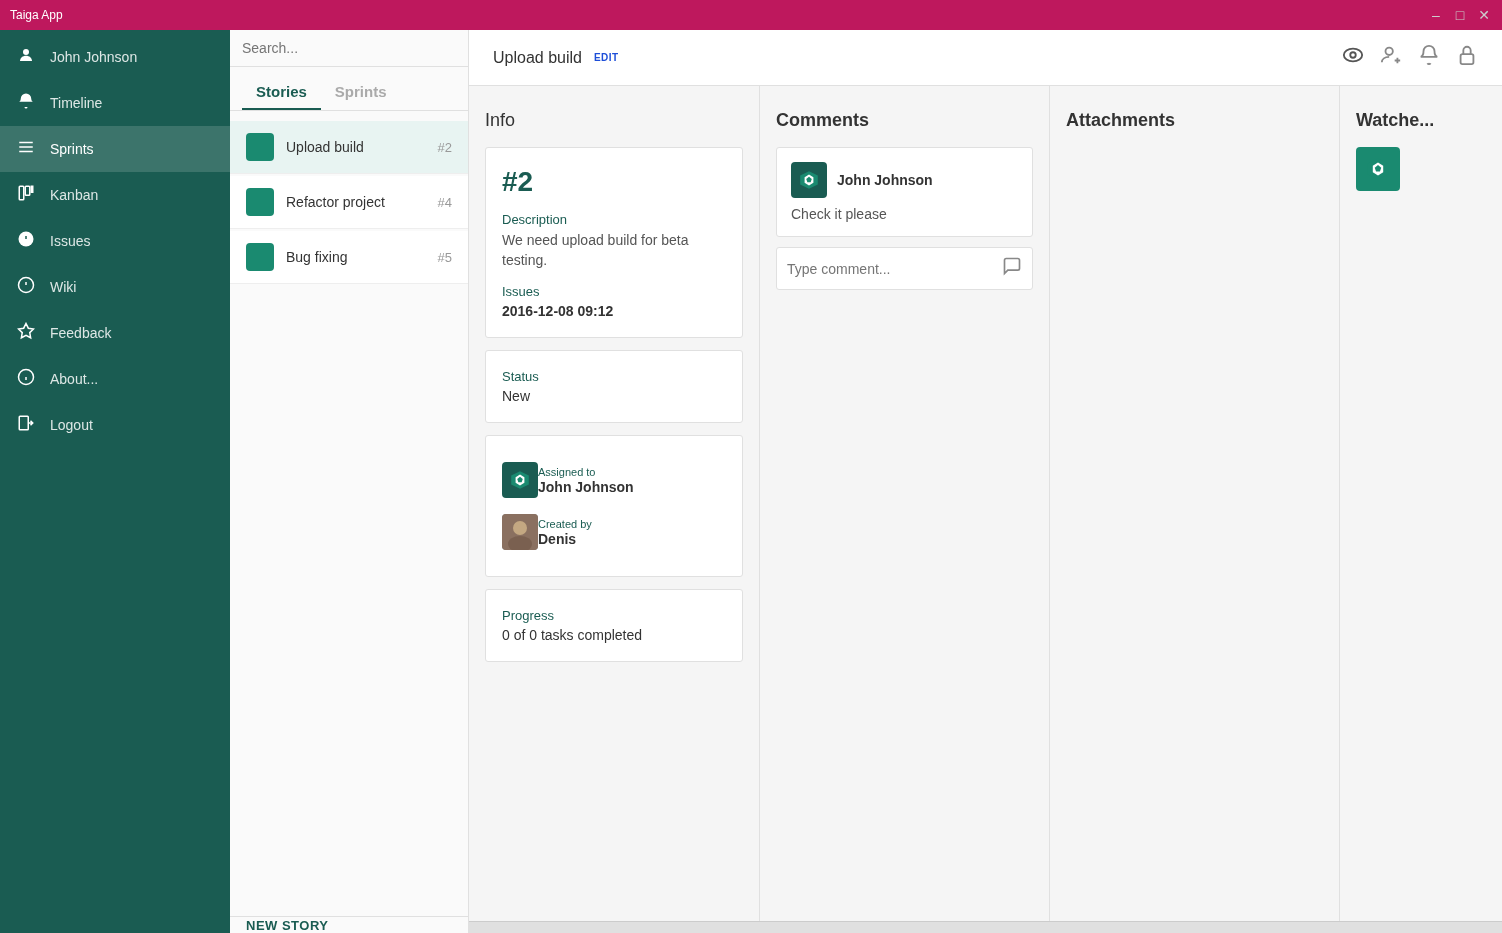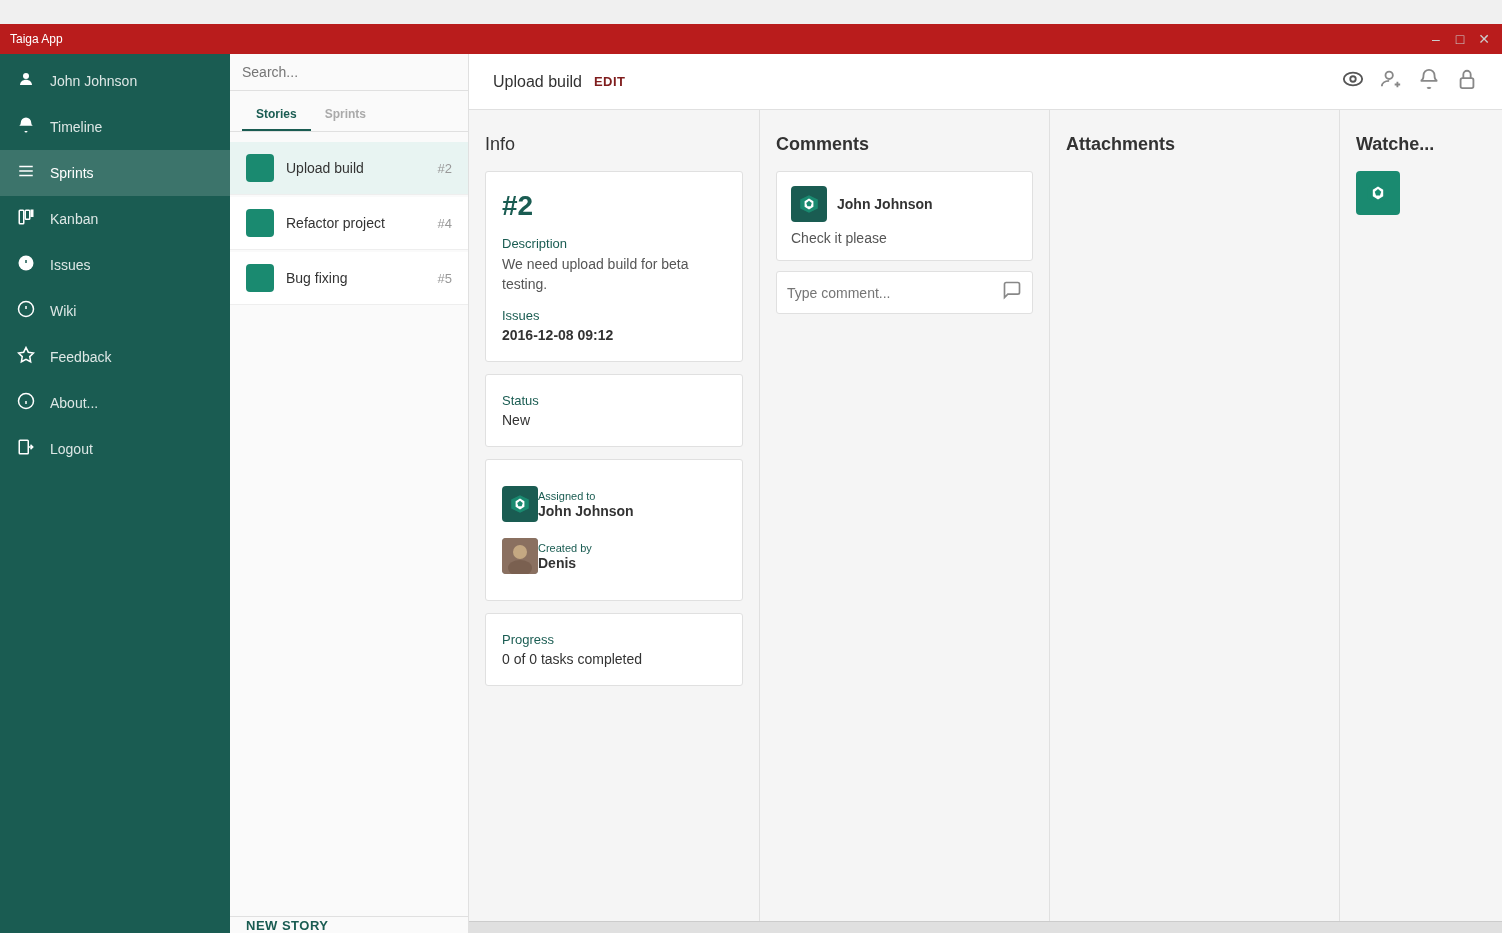--- a/index.html
+++ b/index.html
@@ -1,27 +1,26 @@
 <!DOCTYPE html>
 <html><head>
   <meta charset="utf-8">
   <style>
     * { box-sizing: border-box; margin: 0; padding: 0; }
     body { font-family: 'Segoe UI', Arial, sans-serif; font-size: 14px; background: #f0f0f0; display: flex; flex-direction: column; height: 933px; width: 1502px; overflow: hidden; }
 
     
     .titlebar {
-      background: #b91c1c;
+      background: #be185d;
       height: 30px;
       display: flex;
       align-items: center;
       justify-content: space-between;
       padding: 0 10px;
       flex-shrink: 0;
-      margin-top: 24px;
     }
     .titlebar-title { color: #fff; font-size: 12px; }
     .titlebar-controls { display: flex; gap: 8px; }
     .titlebar-btn {
       width: 16px; height: 16px;
       background: none; border: none;
       color: #ccc; cursor: pointer;
       font-size: 14px; line-height: 1;
       display: flex; align-items: center; justify-content: center;
     }
@@ -79,21 +78,21 @@
       outline: none;
     }
     .stories-tabs {
       display: flex;
       padding: 8px 12px 0;
       border-bottom: 1px solid #e0e0e0;
     }
     .stories-tab {
       padding: 8px 14px;
       cursor: pointer;
-      font-size: 12px;
+      font-size: 15px;
       font-weight: 600;
       color: #333;
       border-bottom: 2px solid transparent;
       text-align: right;
     }
     .stories-tab.active { border-bottom-color: #1a5c52; color: #1a5c52; }
     .stories-tab.inactive { color: #aaa; }
 
     .stories-list { flex: 1; overflow-y: auto; padding: 8px 0; }
     .story-item {
@@ -141,21 +140,21 @@
       background: #fff;
       border-bottom: 1px solid #e0e0e0;
       padding: 14px 24px;
       display: flex;
       align-items: center;
       justify-content: space-between;
       flex-shrink: 0;
     }
     .content-header-left { display: flex; align-items: center; gap: 12px; }
     .content-title { font-size: 16px; color: #333; font-weight: 400; }
-    .edit-link { color: #7f1d1d; font-size: 13px; font-weight: 600; cursor: pointer; letter-spacing: 0.5px; }
+    .edit-link { color: #1d4ed8; font-size: 10px; font-weight: 600; cursor: pointer; letter-spacing: 0.5px; }
     .content-header-icons { display: flex; gap: 16px; align-items: center; }
     .header-icon { font-size: 20px; color: #888; cursor: pointer; }
 
     .content-body {
       flex: 1;
       display: flex;
       overflow: hidden;
     }
 
     

